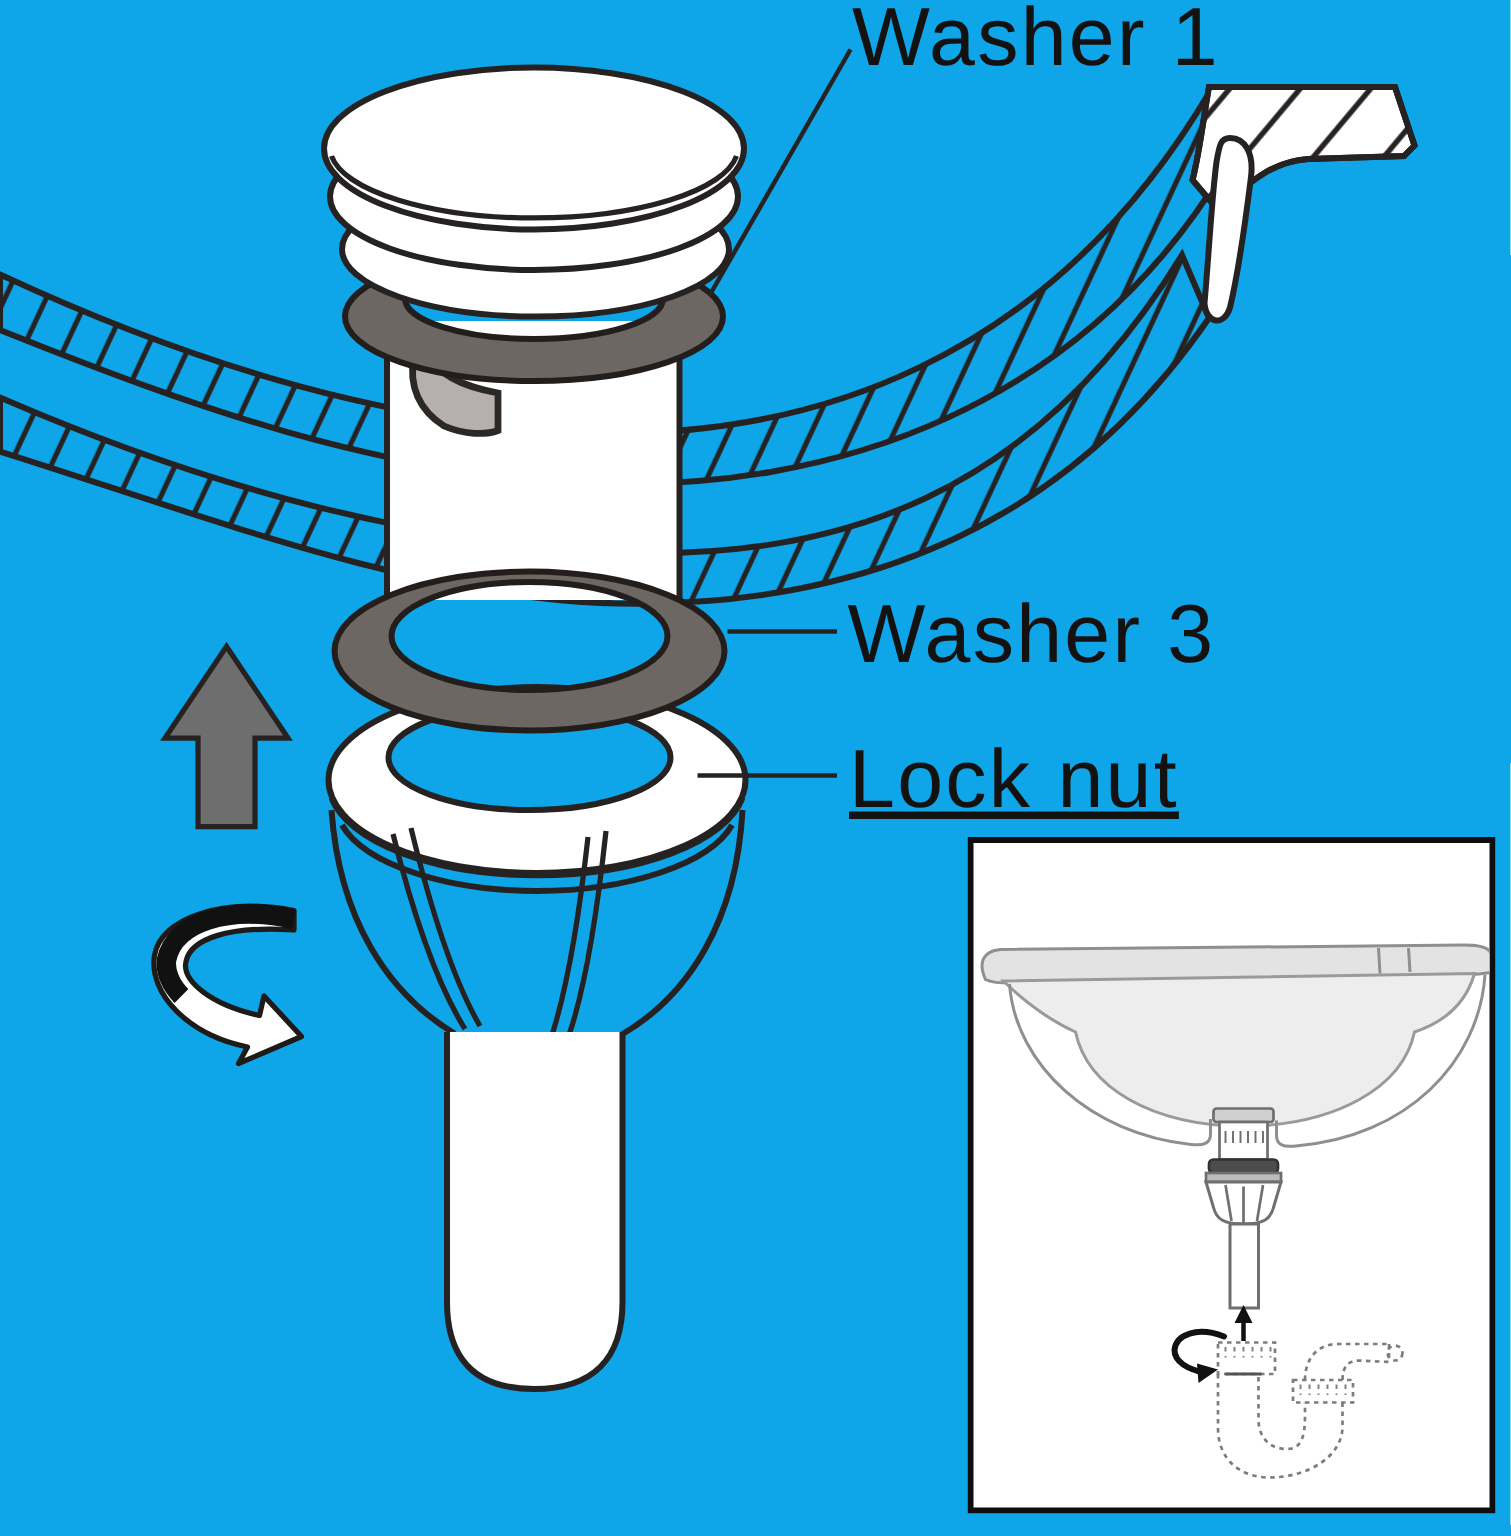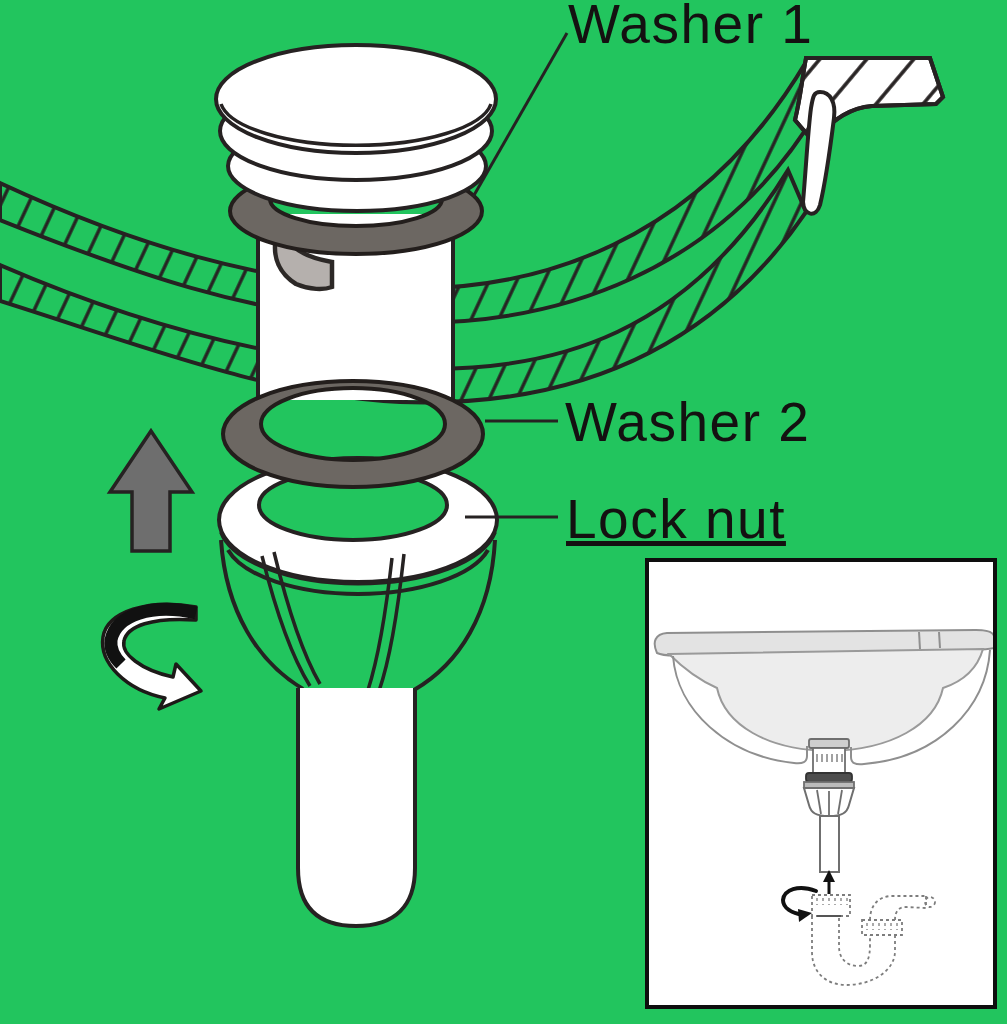--- a/index.html
+++ b/index.html
@@ -1,19 +1,19 @@
 <!DOCTYPE html>
 <html><head>
 <meta charset="utf-8">
 <style>
   html,body{margin:0;padding:0;background:#ffffff;}
   .stage{
     position:relative;
     width:1007px;height:1024px;
-    background:#22c55e;
+    background:#0ea5e9;
     overflow:hidden;
     font-family:"Liberation Sans", sans-serif;
   }
   .stage svg{display:block;}
   .main-svg{position:absolute;left:0;top:0;}
   .part-label{
     position:absolute;
     color:#141111;
     font-size:55px;
     line-height:60px;
@@ -109,21 +109,21 @@
 
     <g>
       <path d="M 196,607 C 148,598 107,612 103,637 C 99,663 126,690 165,698
                L 159,709 L 201,691 L 176,664 L 173,677
                C 141,670 121,654 124,641 C 127,626 152,617 196,620 Z" fill="#ffffff" stroke="#1d1a18" stroke-width="3.5" stroke-linejoin="round"></path>
       <path d="M 196,613 C 152,603 116,615 111,640 C 110,648 114,657 121,664" fill="none" stroke="#111111" stroke-width="13"></path>
     </g>
   </svg>
 
   <div class="part-label label-washer1">Washer 1</div>
-  <div class="part-label label-washer2">Washer 2</div>
+  <div class="part-label label-washer2">Washer 3</div>
   <div class="part-label label-locknut">Lock nut</div>
 
   <div class="inset-box">
     <svg width="344" height="443" viewBox="0 0 344 443">
 
       <g stroke="#8f8f8f" stroke-width="2">
         <path d="M 8,91 C 3,80 6,72 18,71 L 327,68 C 339,68 344,70 345,74 L 346,86
                  C 336,88 316,89 296,90 L 38,93 C 23,94 12,93 8,91 Z" fill="#e3e3e3"></path>
         <line x1="270" y1="70" x2="271" y2="87"></line>
         <line x1="290" y1="70" x2="291" y2="86"></line>

